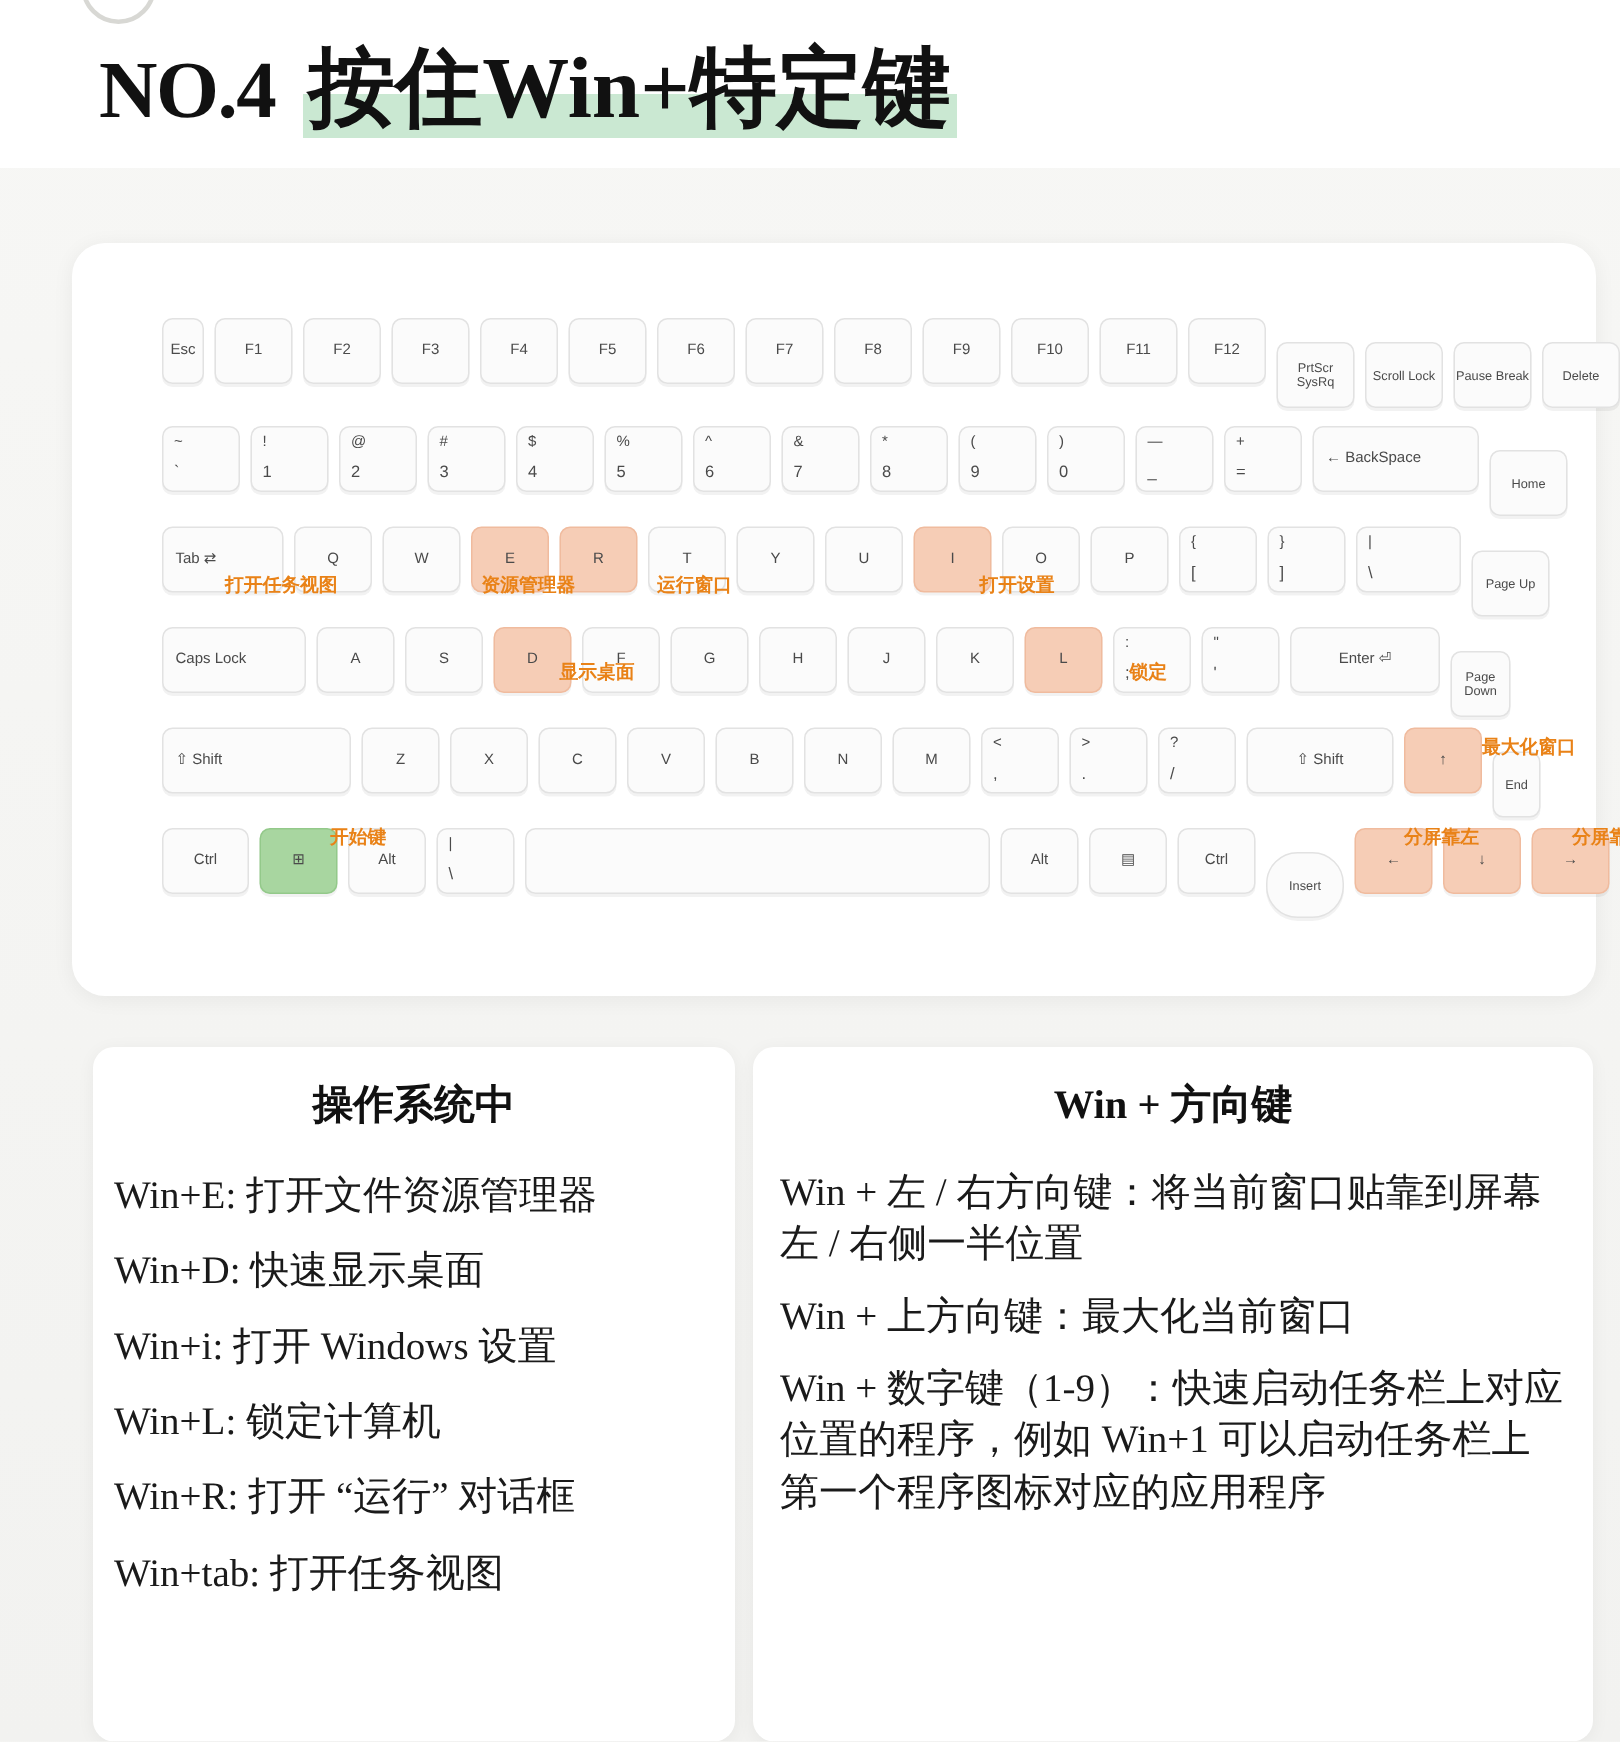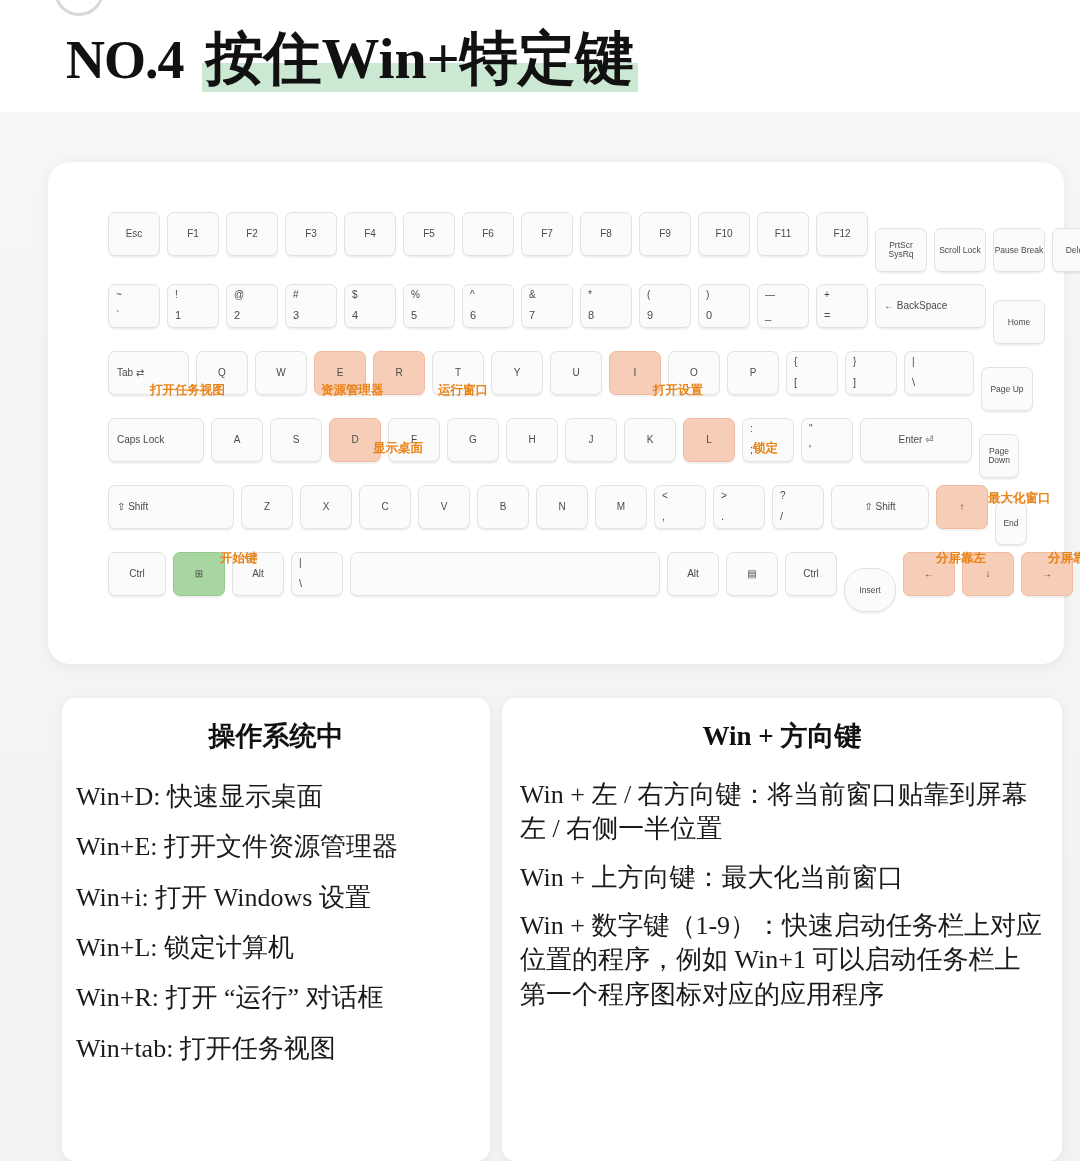--- a/index.html
+++ b/index.html
@@ -160,21 +160,21 @@
     <div class="header-mark"></div>
     <div class="title-row">
       <span class="title-no">NO.4</span>
       <span class="title-main">按住Win+特定键</span>
     </div>
   </div>
 
   <div class="kb-card">
     <div class="kb" id="kb">
         <div class="kb-row fn">
-          <div class="key" style="width: 52px;">Esc</div>
+          <div class="key" style="width: 28px;">Esc</div>
           <div class="key" style="width: 52px;">F1</div>
           <div class="key" style="width: 52px;">F2</div>
           <div class="key" style="width: 52px;">F3</div>
           <div class="key" style="width: 52px;">F4</div>
           <div class="key" style="width: 52px;">F5</div>
           <div class="key" style="width: 52px;">F6</div>
           <div class="key" style="width: 52px;">F7</div>
           <div class="key" style="width: 52px;">F8</div>
           <div class="key" style="width: 52px;">F9</div>
           <div class="key" style="width: 52px;">F10</div>
@@ -279,21 +279,21 @@
           <div class="key" style="width: 52px;">K</div>
           <div class="key hl" style="width: 52px;">L</div>
           <div class="key dual" style="width: 52px;">
             <span class="sub">:</span>
             <span class="main">;</span>
           </div>
           <div class="key dual" style="width: 52px;">
             <span class="sub">"</span>
             <span class="main">'</span>
           </div>
-          <div class="key" style="width: 112px;">Enter ⏎</div>
+          <div class="key" style="width: 100px;">Enter ⏎</div>
           <div class="key tiny" style="width: 40px;">Page Down</div>
         </div>
         <div class="kb-row">
           <div class="key left-label" style="width: 126px;">⇧ Shift</div>
           <div class="key" style="width: 52px;">Z</div>
           <div class="key" style="width: 52px;">X</div>
           <div class="key" style="width: 52px;">C</div>
           <div class="key" style="width: 52px;">V</div>
           <div class="key" style="width: 52px;">B</div>
           <div class="key" style="width: 52px;">N</div>
@@ -340,22 +340,22 @@
         <div class="ann" style="left: 880px; top: 278px;">最大化窗口</div>
         <div class="ann" style="left: 112px; top: 338px;">开始键</div>
         <div class="ann" style="left: 828px; top: 338px;">分屏靠左</div>
         <div class="ann" style="left: 940px; top: 338px;">分屏靠右</div>
       </div>
   </div>
 
   <div class="panel panel-left">
     <div class="panel-title">操作系统中</div>
     <div class="panel-body" id="left-lines">
+        <div class="line">Win+E:  打开文件资源管理器</div>
         <div class="line">Win+D:  快速显示桌面</div>
-        <div class="line">Win+E:  打开文件资源管理器</div>
         <div class="line">Win+i:  打开 Windows 设置</div>
         <div class="line">Win+L:  锁定计算机</div>
         <div class="line">Win+R:  打开 “运行” 对话框</div>
         <div class="line">Win+tab:  打开任务视图</div>
       </div>
   </div>
 
   <div class="panel panel-right">
     <div class="panel-title">Win + 方向键</div>
     <div class="panel-body" id="right-lines">

